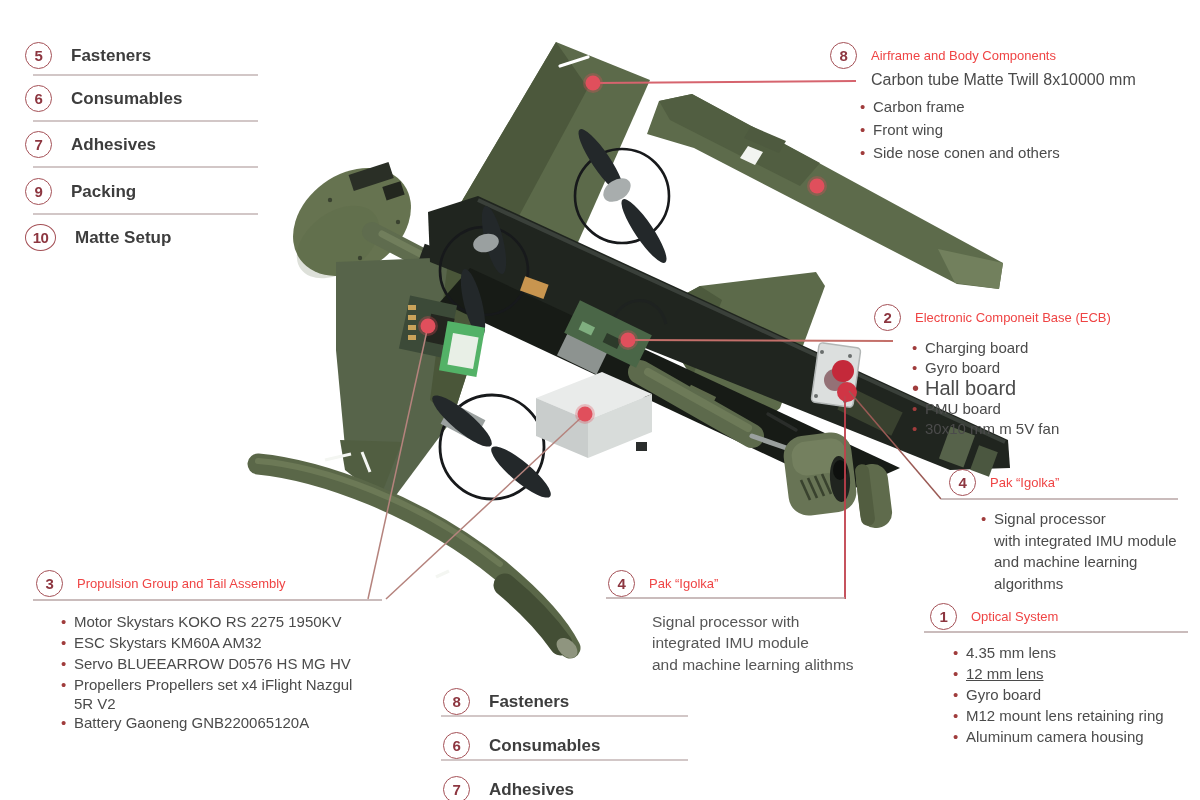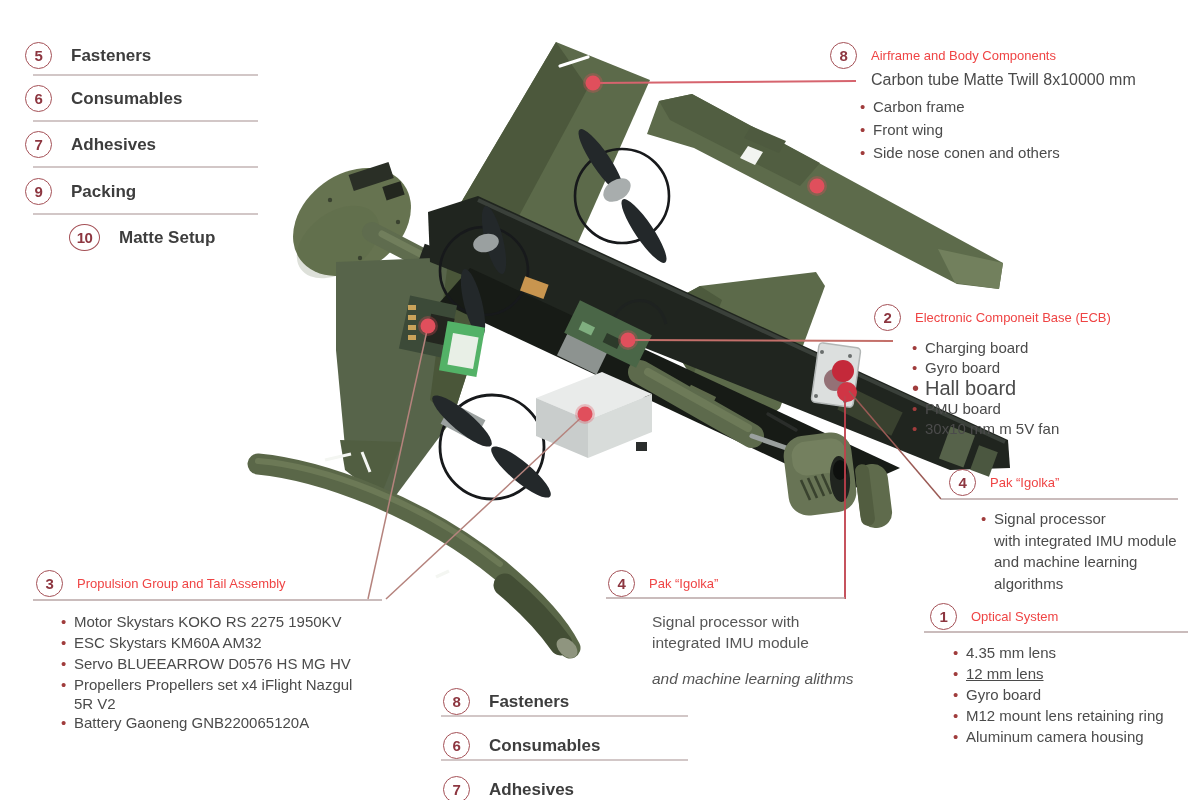--- a/index.html
+++ b/index.html
@@ -9,21 +9,21 @@
   #art { position:absolute; left:0; top:0; width:1200px; height:800px; }
 
   .callout { position:absolute; z-index:5; }
   .row { display:flex; align-items:center; gap:14px; }
   .num-circle {
     display:inline-flex; align-items:center; justify-content:center;
     width:27px; height:27px; border:1.6px solid #a45056; border-radius:50%;
     color:#8d3640; font-size:15px; font-weight:600; flex:0 0 auto;
     background:transparent; letter-spacing:-0.5px;
   }
-  .num-wide { width:31px; border-radius:16px/14px;margin-left:44px; }
+  .num-wide { width:31px; border-radius:16px/14px; }
   .c-title { font-size:13px; font-weight:400; color:#ef4444; white-space:nowrap; }
   .c-sub   { font-size:16px; font-weight:400; color:#4a4a4a; margin:2px 0 0 41px; white-space:nowrap; }
   .bullets { margin-top:8px; }
   .bullet  { position:relative; font-size:15px; color:#4b4b4b; line-height:21px;
              padding-left:13px; white-space:nowrap; }
   .bullet::before { content:"•"; position:absolute; left:0; top:0; color:#a03c3c; }
   .cont    { font-size:15px; color:#4b4b4b; line-height:18px; padding-left:13px; white-space:nowrap; }
   .plain-line { font-size:15.5px; color:#565656; line-height:21px; white-space:nowrap; }
   .legend-item { position:absolute; display:flex; align-items:center; gap:19px; z-index:5; }
   .legend-label { font-size:17px; font-weight:600; color:#3d3d3d; white-space:nowrap; }
@@ -328,17 +328,17 @@
   </div>
 
   <div class="callout" style="left:608px; top:570px;">
     <div class="row">
       <span class="num-circle">4</span>
       <span class="c-title">Pak “Igolka”</span>
     </div>
     <div style="margin-left:44px; margin-top:14px;">
       <div class="plain-line">Signal processor with</div>
       <div class="plain-line">integrated IMU module</div>
-      <div class="plain-line" style="margin-top:15px;font-style:italic;">and machine learning alithms</div>
+      <div class="plain-line" style="margin-top:1px;">and machine learning alithms</div>
     </div>
   </div>
 
 </div>
 
 </body></html>

